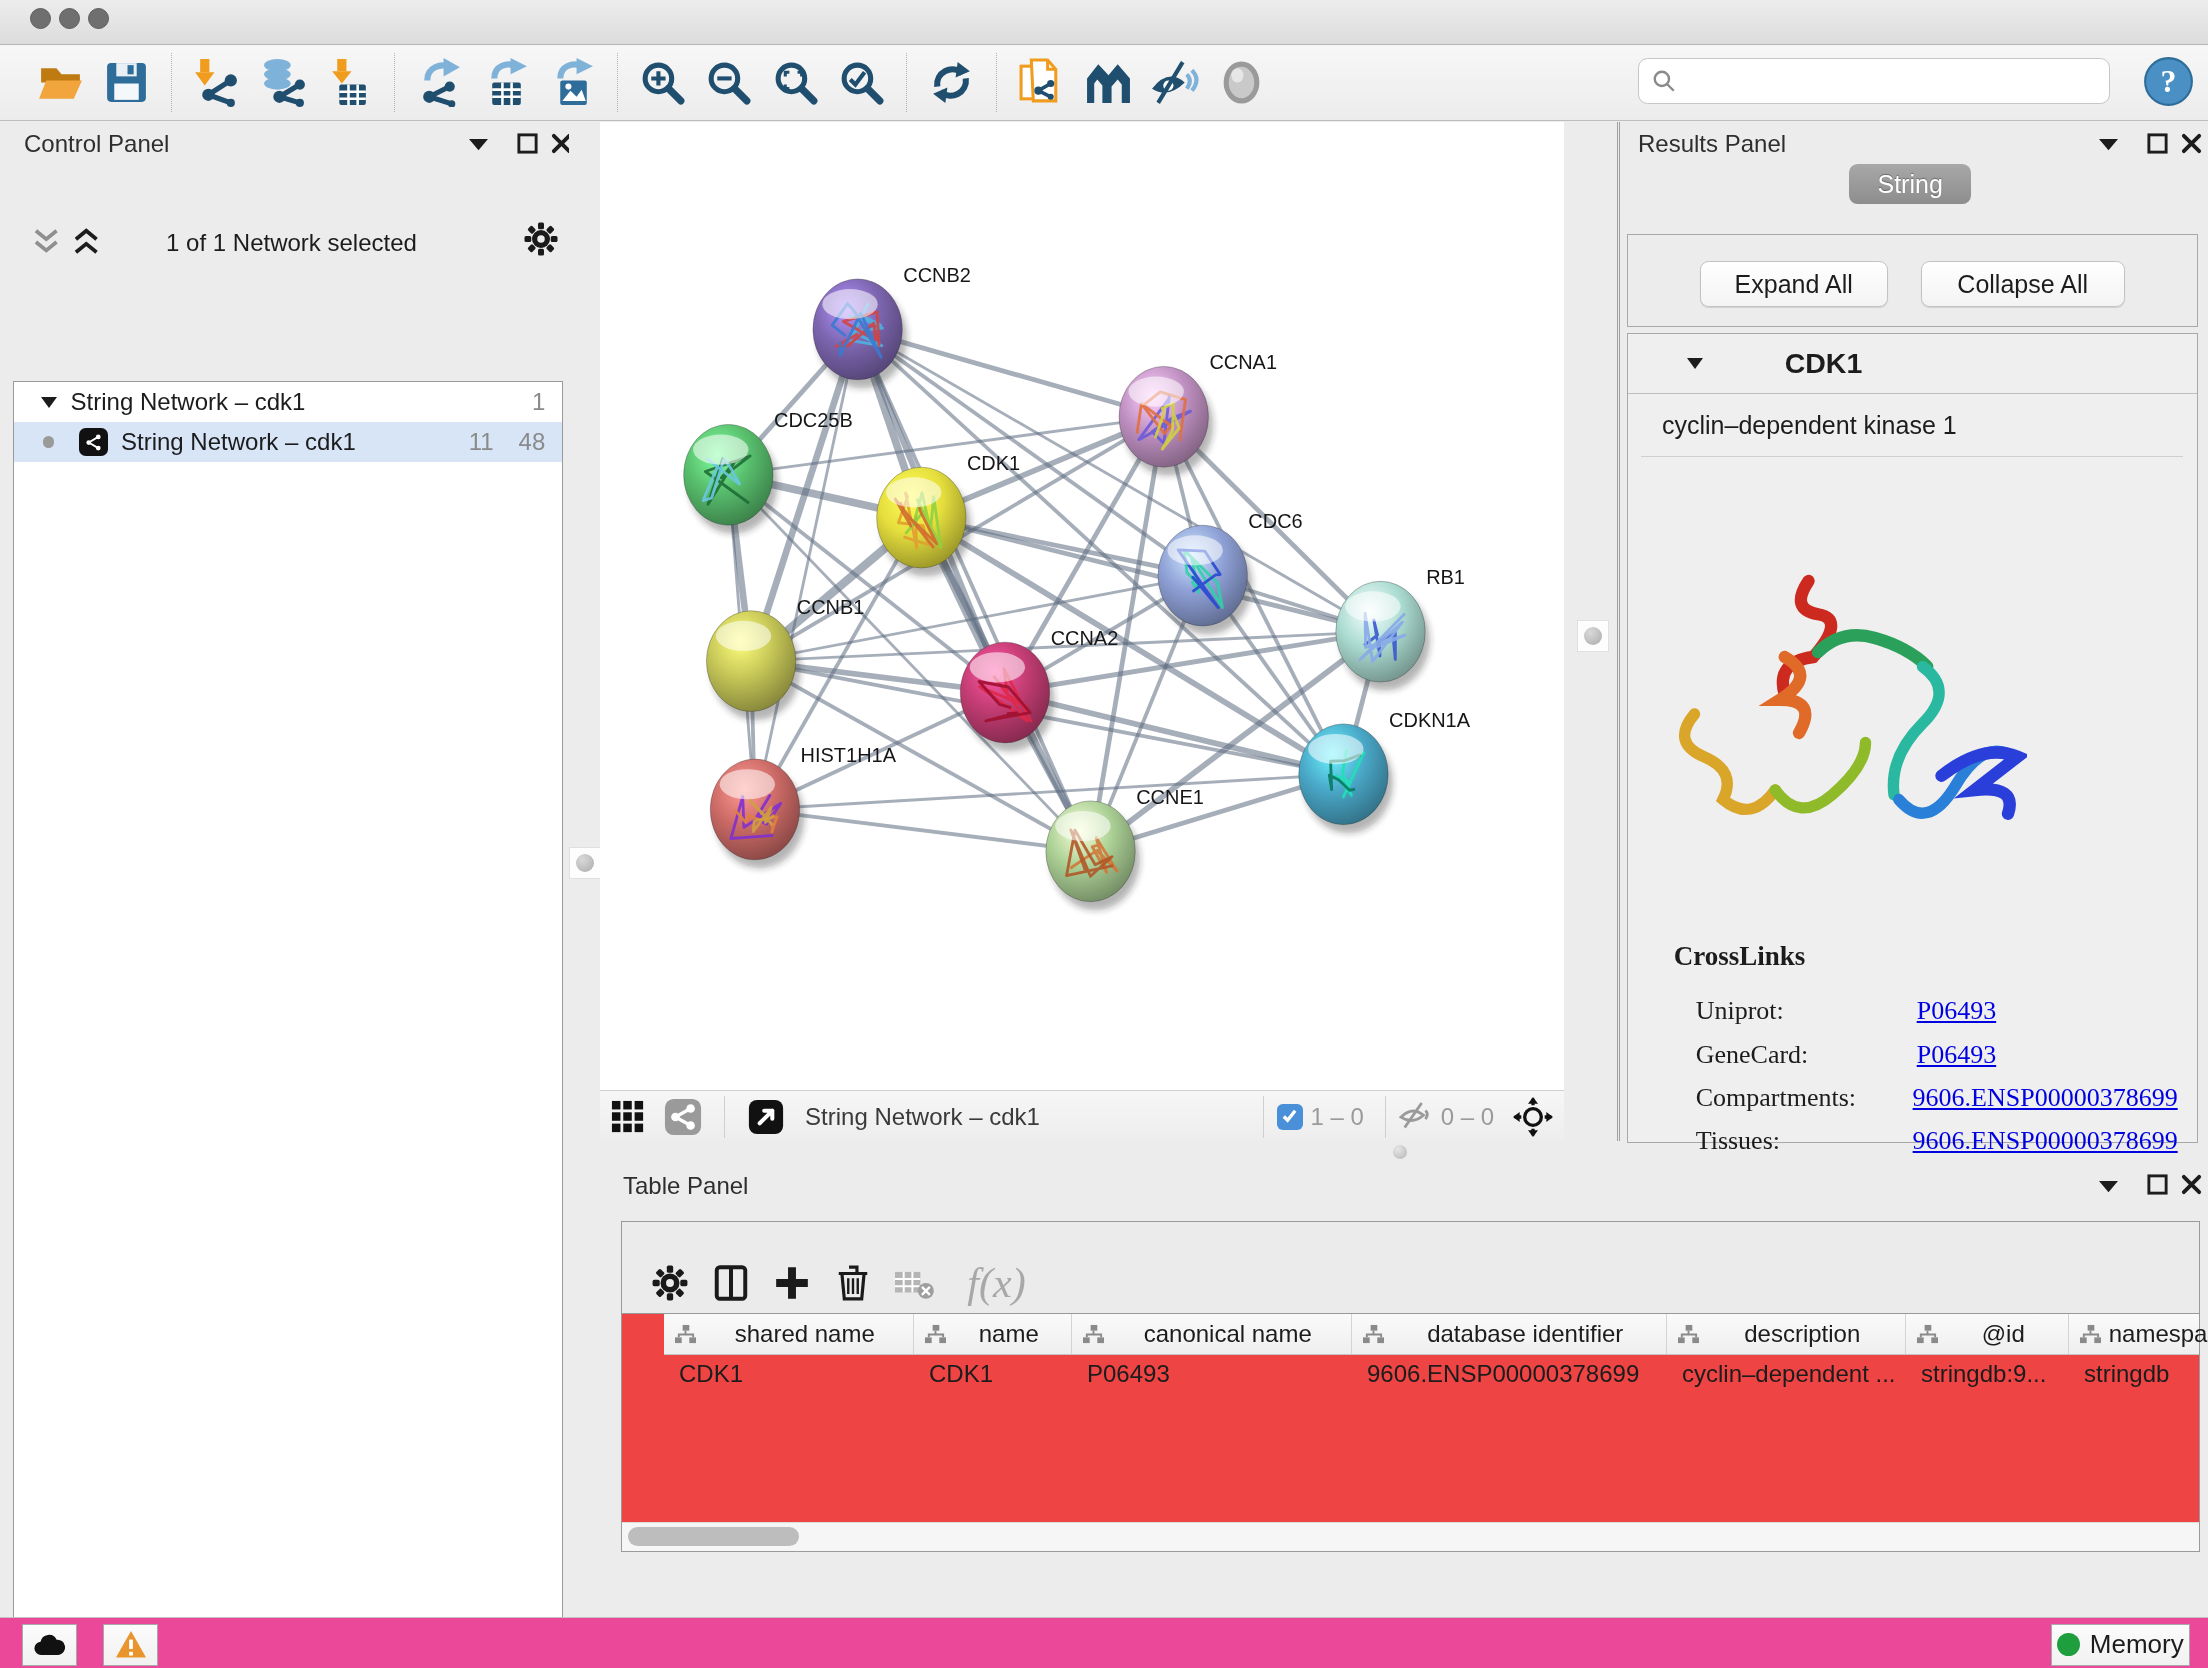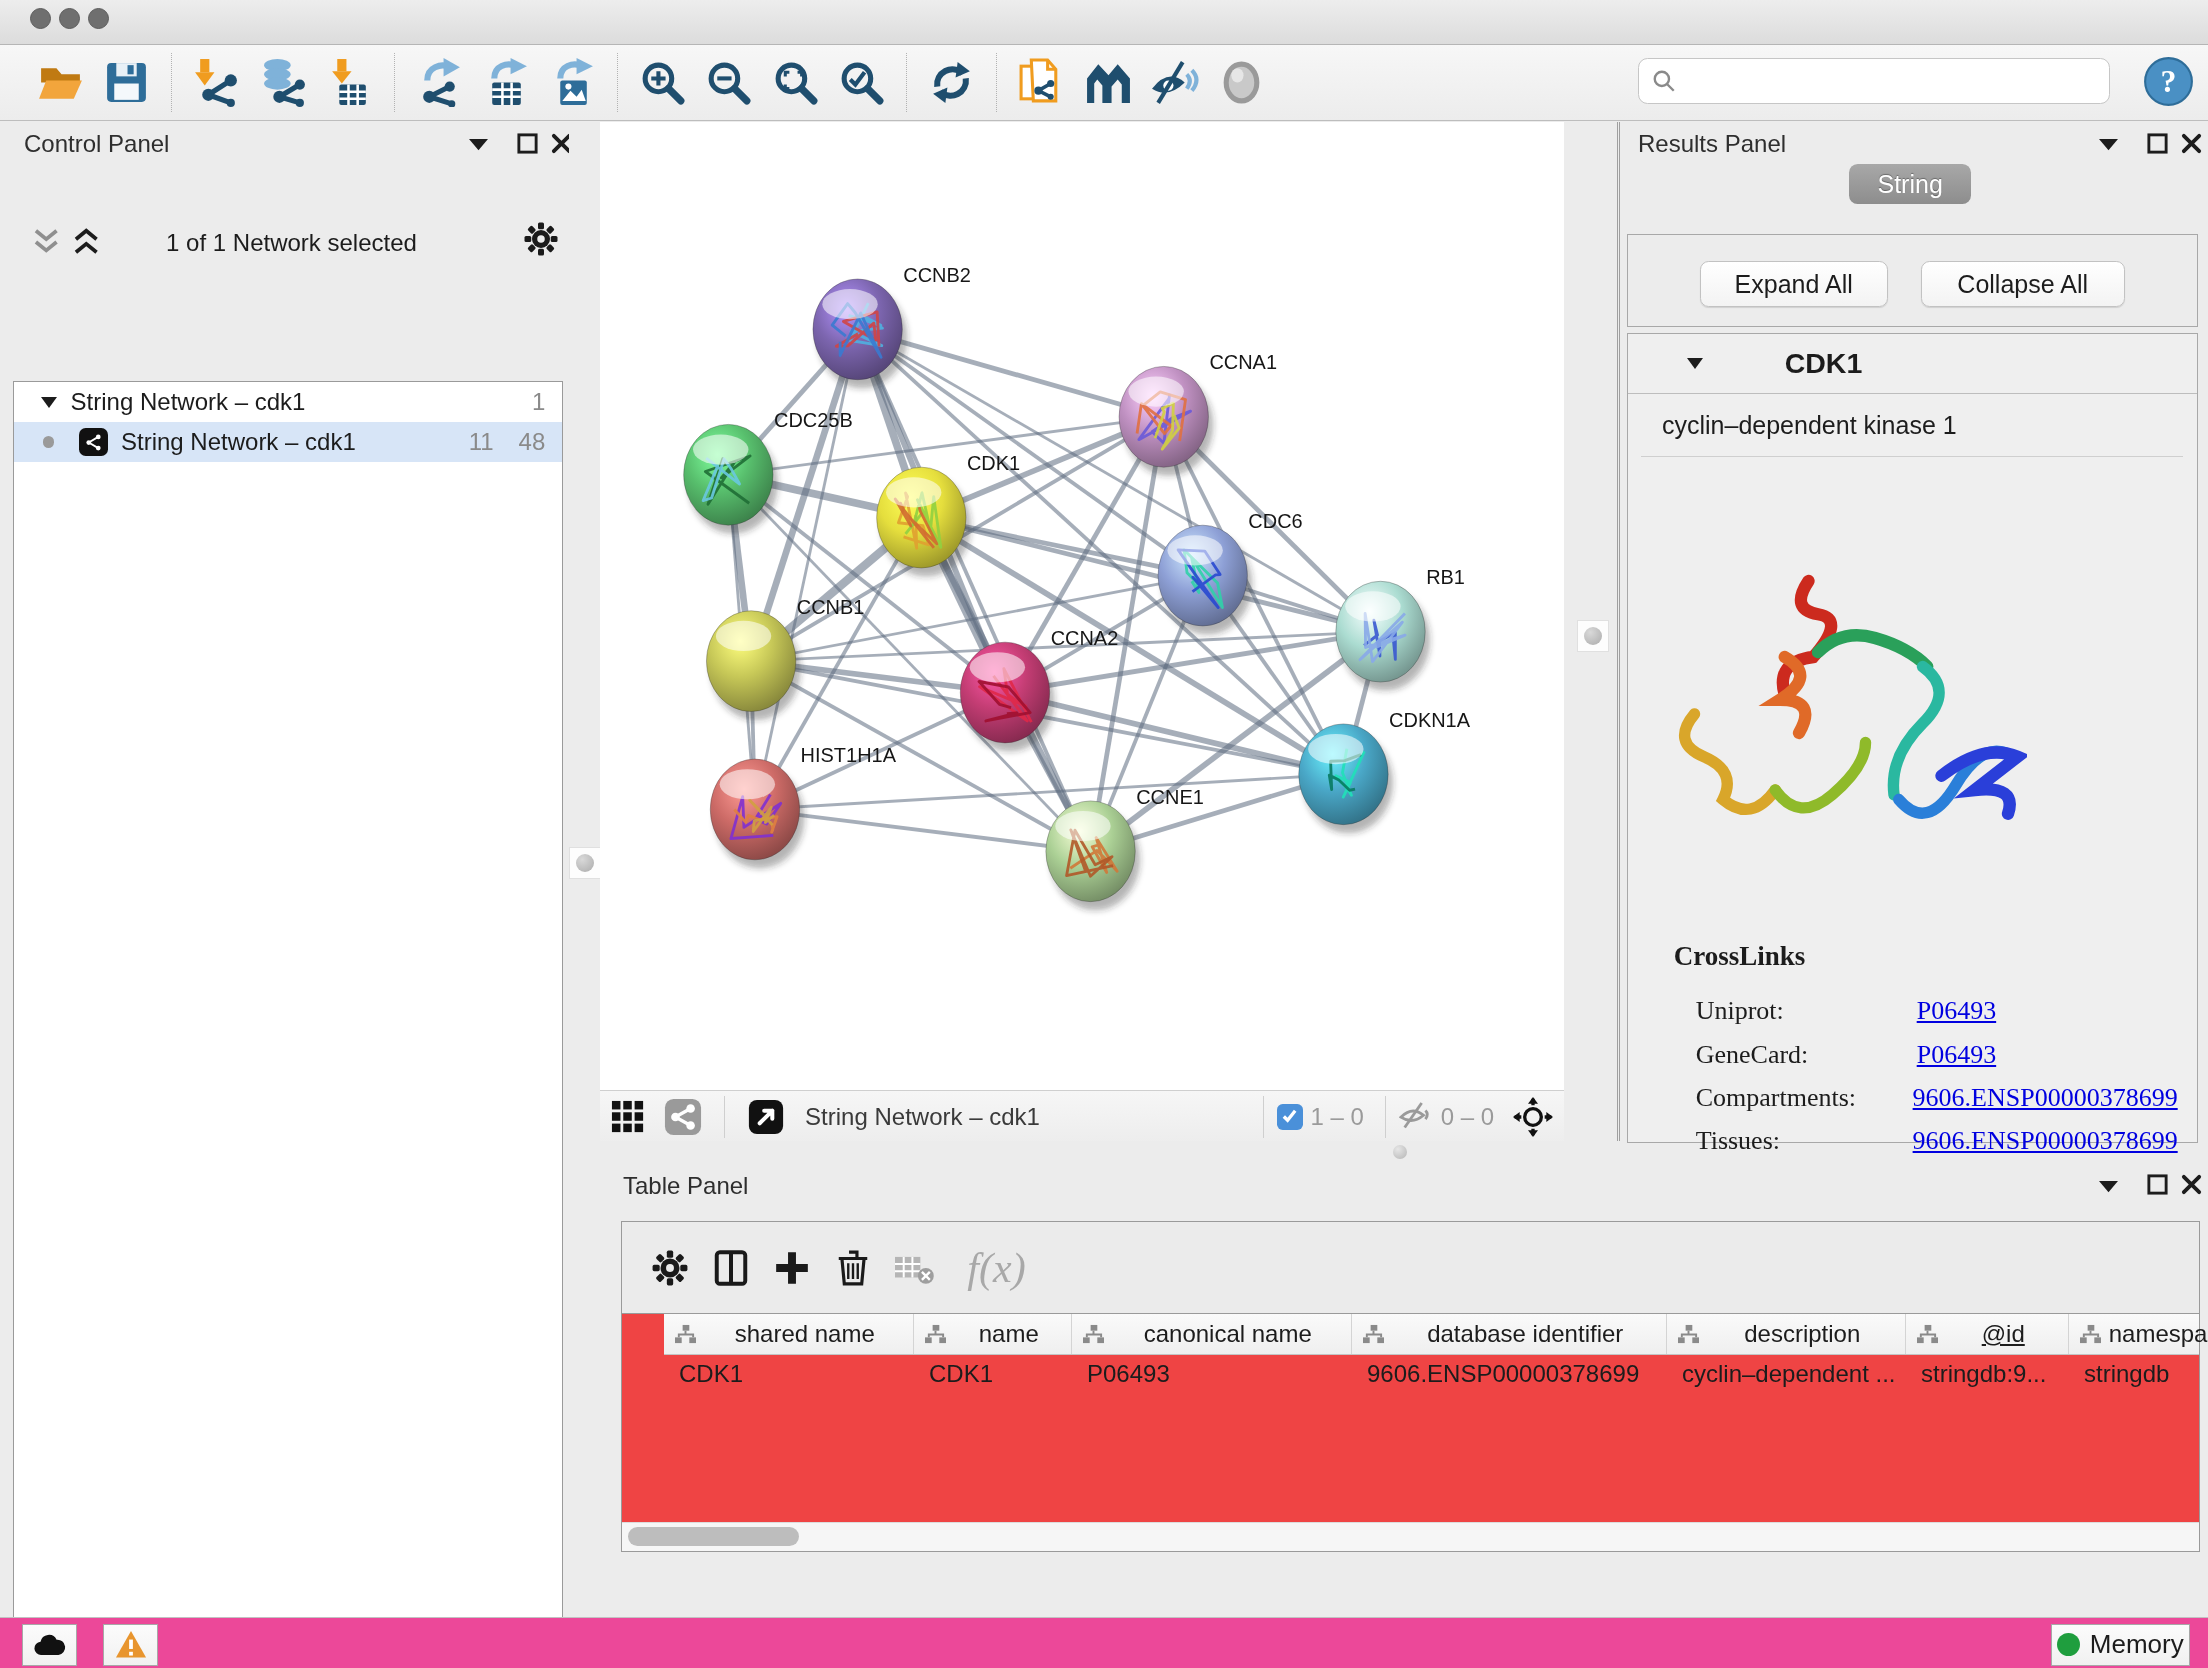--- a/index.html
+++ b/index.html
@@ -78,21 +78,21 @@
   #gene-desc{position:absolute;left:13.3px;right:13.3px;top:61px;height:61px;border-bottom:1px solid #cfcfcf;
     display:flex;align-items:center;font-size:25px;background:#efefef;padding-left:21px;}
   .serif{font-family:"Liberation Serif",serif;}
   .xl-row{display:flex;margin:13.3px 0;}
   .xl-label{width:221px;font-size:26px;}
   .xl-link{font-size:26px;color:#0000e0;text-decoration:underline;}
   
   #table-panel{position:absolute;left:583px;top:1162px;width:1625px;height:455px;background:#ececec;}
   #tp-box{position:absolute;left:38px;top:59px;width:1579px;height:331px;background:#ebebeb;
     border:1.9px solid #9a9a9a;box-sizing:border-box;}
-  #tp-toolbar{position:absolute;left:0;top:0;width:100%;height:91px;display:flex;align-items:center;padding-left:17px;box-sizing:border-box;}
+  #tp-toolbar{position:absolute;left:0;top:0;width:100%;height:91px;display:flex;align-items:flex-end;padding-left:17px;box-sizing:border-box;}
   .tp-btn{width:61px;height:61px;display:flex;align-items:center;justify-content:center;}
   #tp-table{position:absolute;left:0;top:91px;right:0;bottom:0;background:#ef4444;border-top:1.9px solid #9a9a9a;padding-left:42px;}
   #tp-header{display:flex;height:40px;background:linear-gradient(#fafafa,#efefef);border-bottom:1.9px solid #c4c4c4;}
   .th{display:flex;align-items:center;border-right:1px solid #d4d4d4;box-sizing:border-box;
      font-size:24px;overflow:hidden;white-space:nowrap;flex:0 0 auto;padding-left:9.5px;}
   .th .lbl{flex:1;text-align:center;padding:0 5.7px;}
   #tp-row{display:flex;height:38px;align-items:center;}
   .td{font-size:24px;padding-left:15px;box-sizing:border-box;overflow:hidden;white-space:nowrap;flex:0 0 auto;}
   #hscroll{position:absolute;left:0;bottom:0;width:100%;height:28.5px;background:#f6f6f6;border-top:1px solid #dcdcdc;}
   #hthumb{position:absolute;left:5.7px;top:4.8px;width:171px;height:19px;border-radius:9.5px;background:#bdbdbd;}
@@ -798,21 +798,21 @@
             </div>
             <div class="th" style="width: 239px;">
               <svg width="23" height="21" viewBox="0 0 24 22">
                 <rect x="9" y="1" width="7" height="6" fill="#8a8a8a"></rect>
                 <rect x="1" y="14" width="7" height="6" fill="#8a8a8a"></rect>
                 <rect x="16" y="14" width="7" height="6" fill="#8a8a8a"></rect>
                 <path d="M12 7v4M5 14v-3h15v3" stroke="#8a8a8a" stroke-width="2" fill="none"></path>
               </svg>
               <span class="lbl">description</span>
             </div>
-            <div class="th" style="width: 163px; text-decoration: underline;">
+            <div class="th" style="width: 163px;">
               <svg width="23" height="21" viewBox="0 0 24 22">
                 <rect x="9" y="1" width="7" height="6" fill="#8a8a8a"></rect>
                 <rect x="1" y="14" width="7" height="6" fill="#8a8a8a"></rect>
                 <rect x="16" y="14" width="7" height="6" fill="#8a8a8a"></rect>
                 <path d="M12 7v4M5 14v-3h15v3" stroke="#8a8a8a" stroke-width="2" fill="none"></path>
               </svg>
               <span class="lbl">@id</span>
             </div>
             <div class="th" style="width: 172px;">
               <svg width="23" height="21" viewBox="0 0 24 22">

